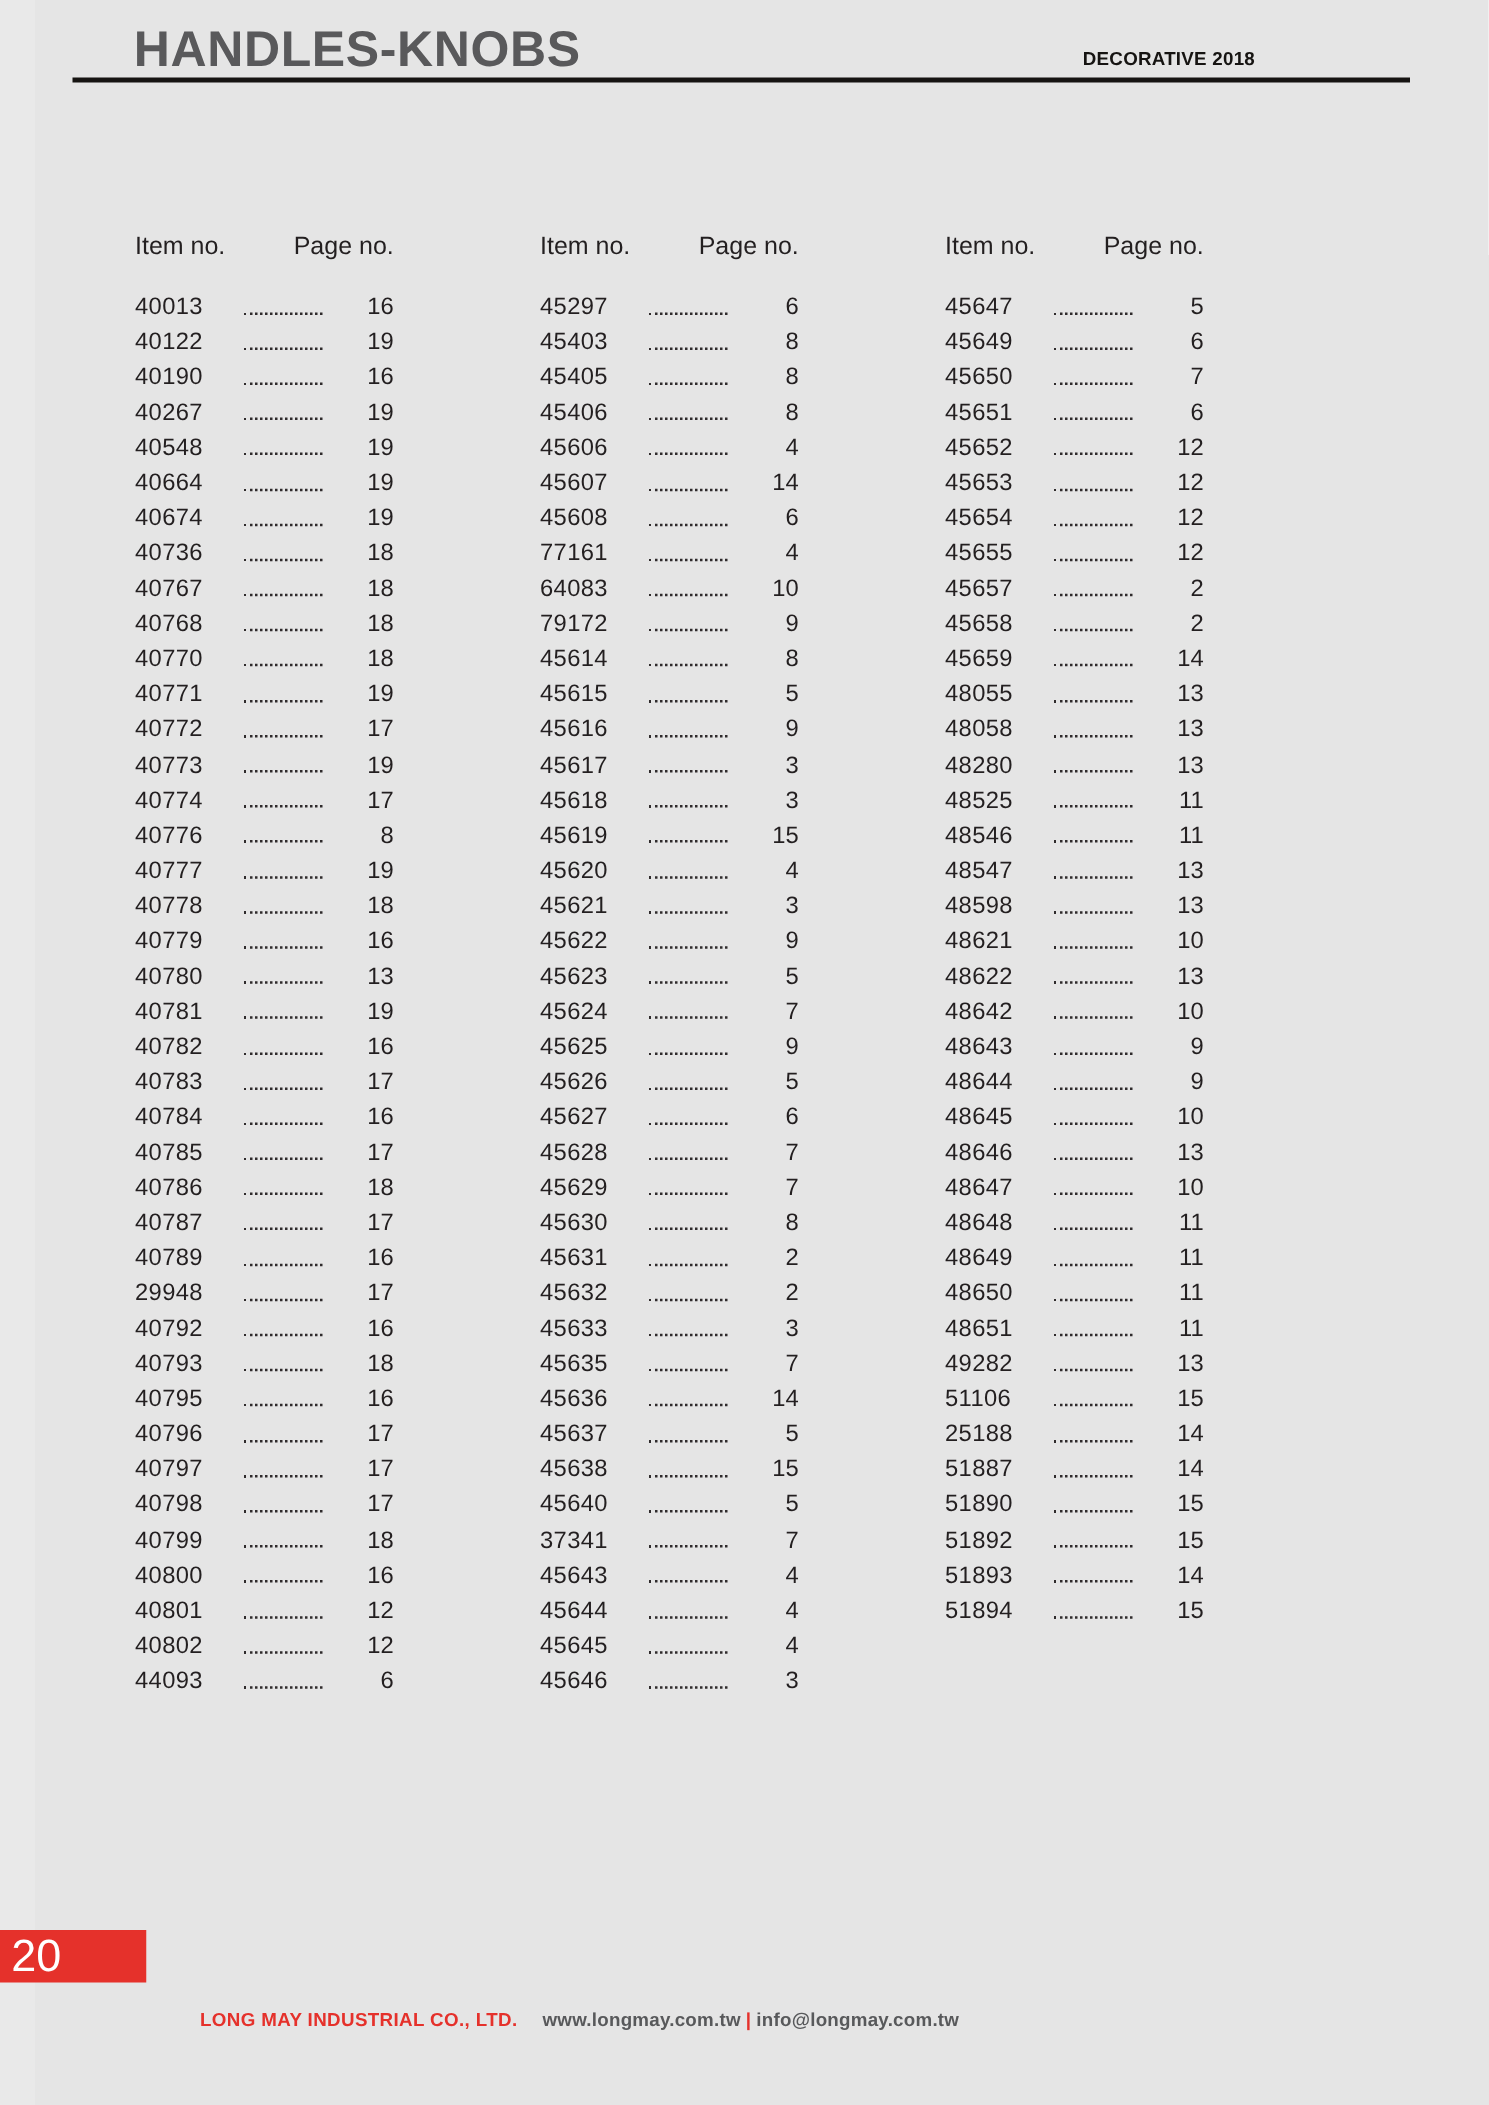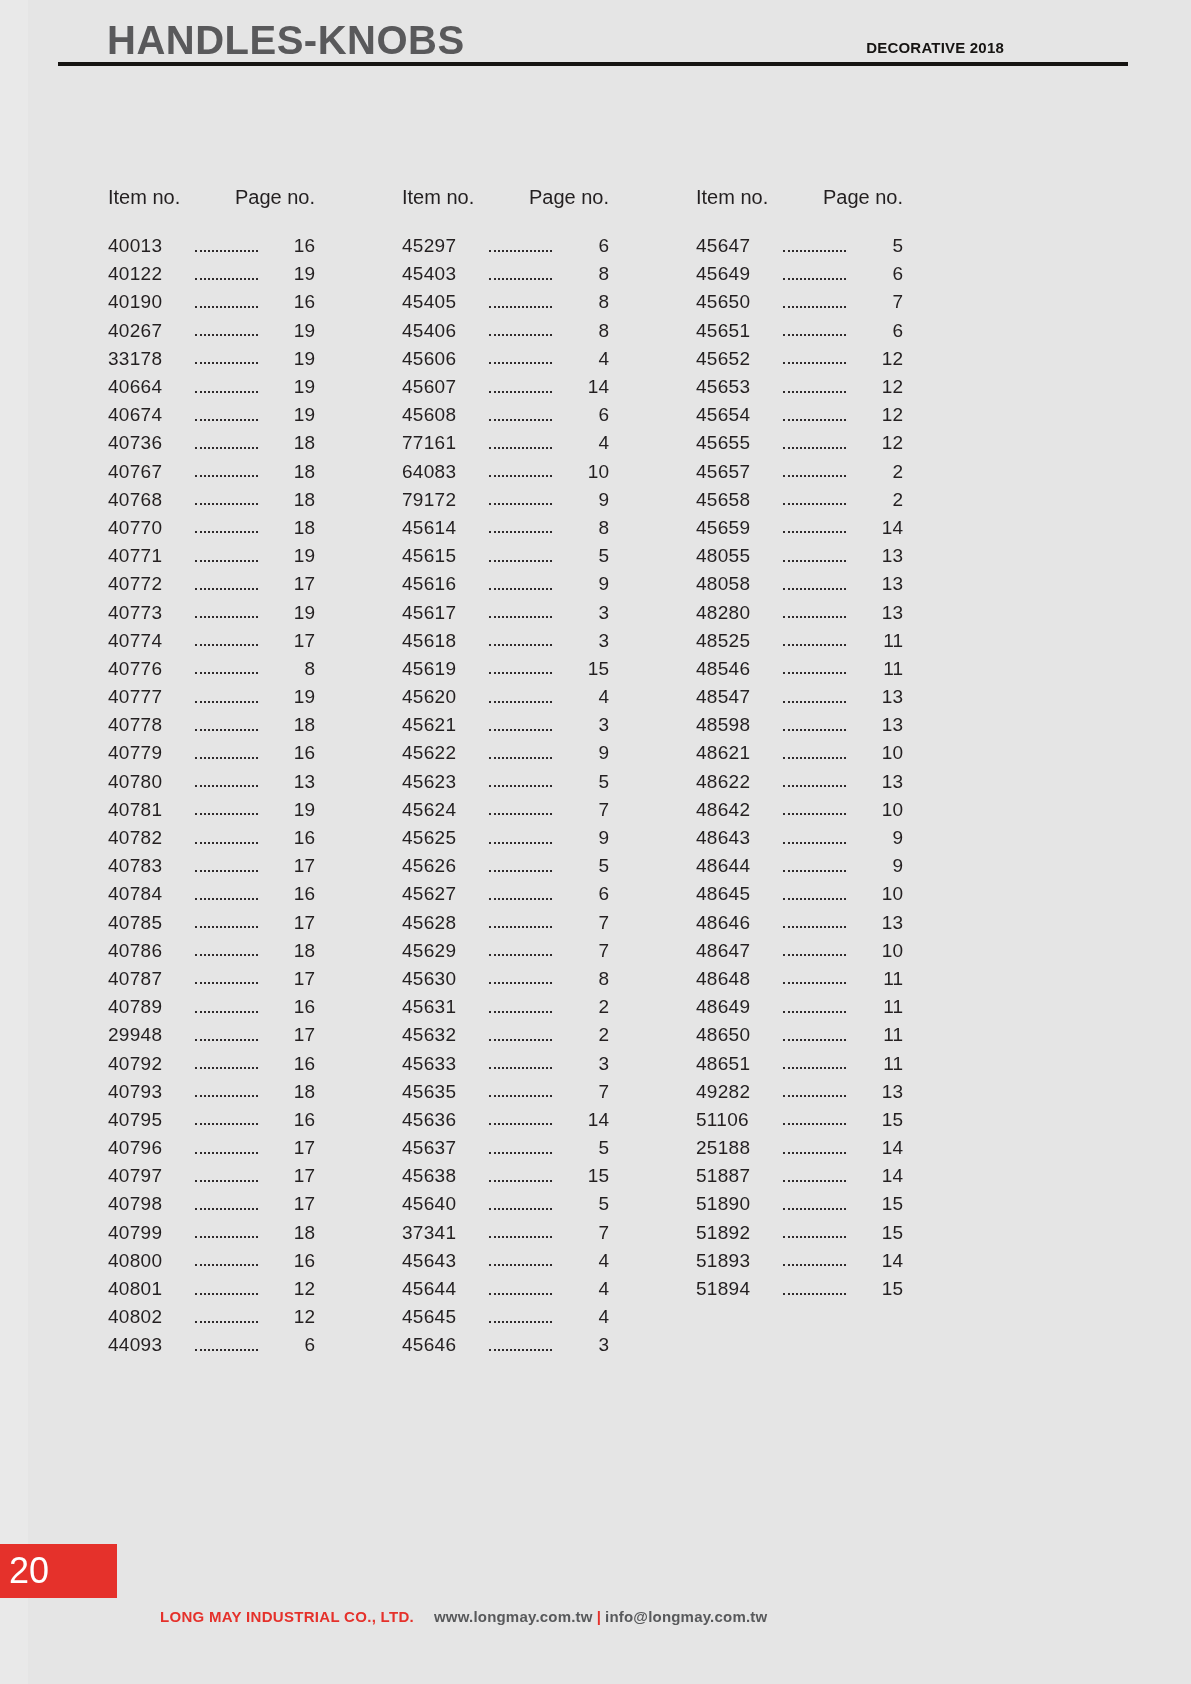--- a/index.html
+++ b/index.html
@@ -30,21 +30,21 @@
     white-space:nowrap;
   }
   .rule {
     position:absolute; left:58px; top:62px;
     width:1070px; height:4px;
     background:#161412;
   }
   .index {
     position:absolute; left:108px; top:183px;
     width:887px;
-    display:flex; gap:87px;
+    display:flex; gap:117px;
   }
   .col { width:207px; flex:0 0 207px; }
   .col-head {
     display:flex; justify-content:space-between;
     font-size:20px; color:#231f20;
     height:28px; line-height:28px;
     margin-bottom:21px;
   }
   .row {
     height:28.2px;
@@ -54,21 +54,21 @@
   .item { width:87px; letter-spacing:0.3px; }
   .leader {
     flex:1;
     height:11px;
     border-bottom:2.5px dotted #2f2b2c;
     margin-right:13px;
   }
   .pg { width:44px; text-align:right; }
   .page-badge {
     position:absolute; left:0; top:1544px;
-    width:117px; height:54px;
+    width:117px; height:42px;
     background:#e5312b;
     color:#ffffff;
     display:flex; align-items:center;
     padding-left:9px;
     font-size:36px; font-weight:normal;
   }
   .footer-line {
     position:absolute; left:160px; top:1560px;
     display:flex; align-items:baseline; gap:20px;
     font-size:15px; font-weight:bold;
@@ -109,21 +109,21 @@
             <span class="item">40190</span>
             <span class="leader"></span>
             <span class="pg">16</span>
           </div>
           <div class="row">
             <span class="item">40267</span>
             <span class="leader"></span>
             <span class="pg">19</span>
           </div>
           <div class="row">
-            <span class="item">33178</span>
+            <span class="item">40548</span>
             <span class="leader"></span>
             <span class="pg">19</span>
           </div>
           <div class="row">
             <span class="item">40664</span>
             <span class="leader"></span>
             <span class="pg">19</span>
           </div>
           <div class="row">
             <span class="item">40674</span>

